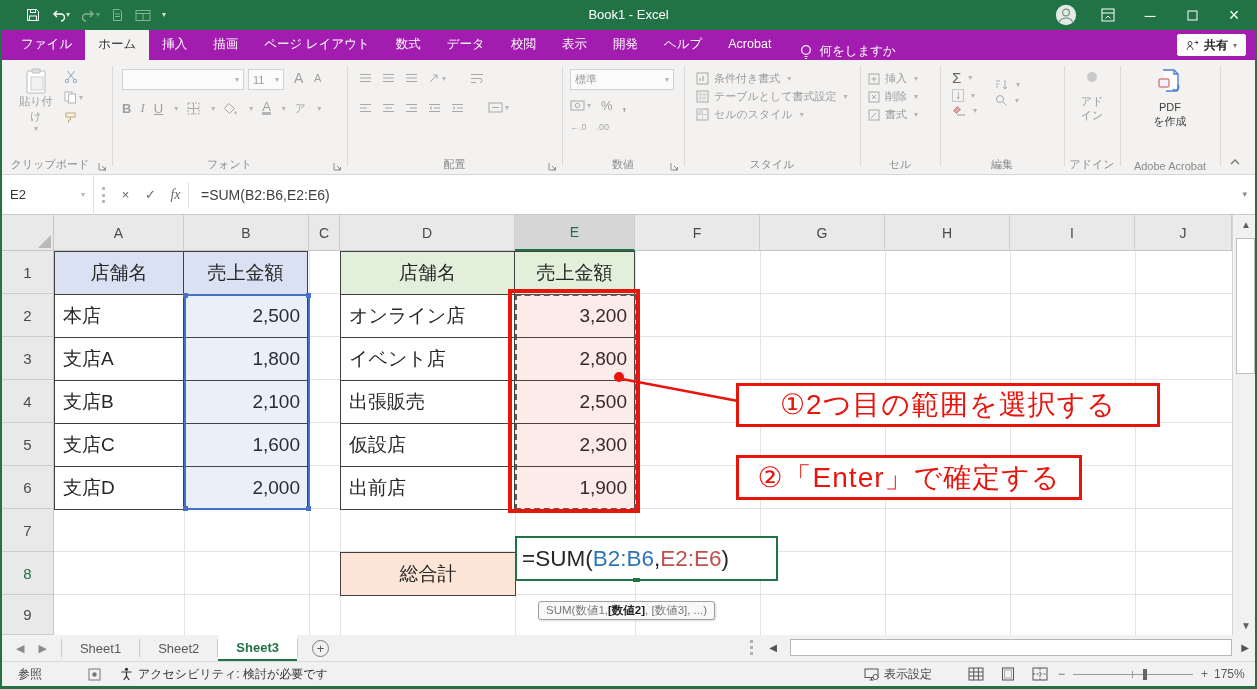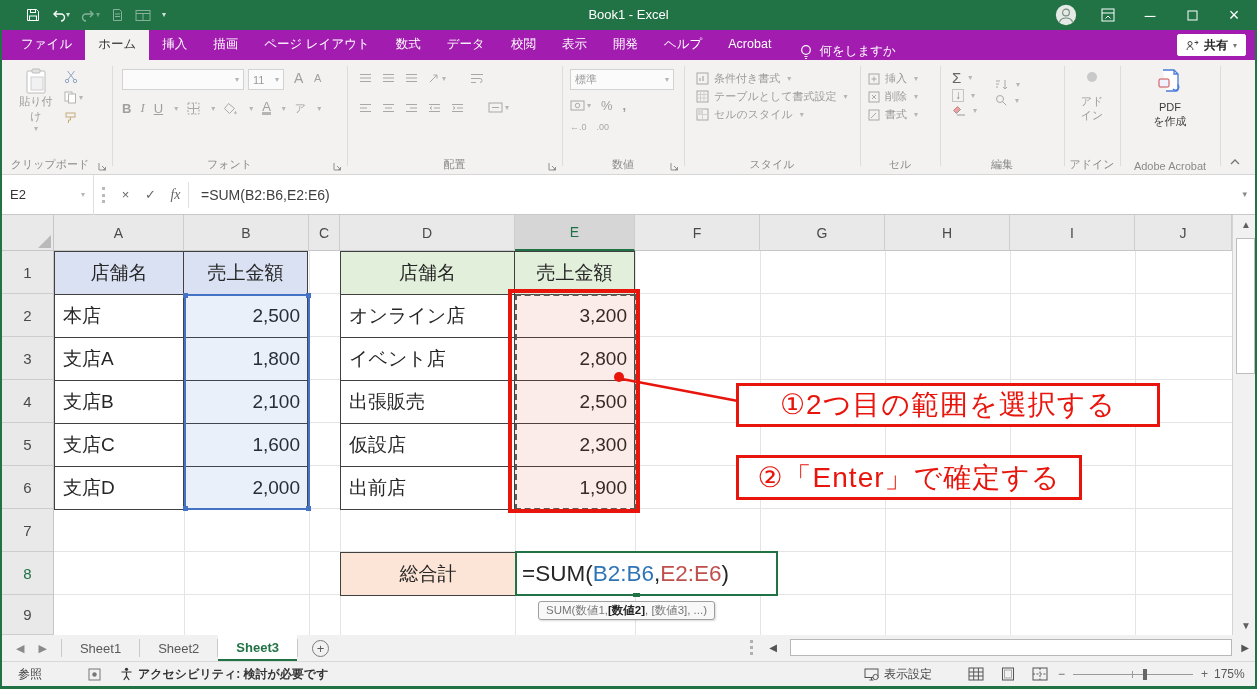--- a/index.html
+++ b/index.html
@@ -57,21 +57,21 @@
 .tc.hdr{justify-content:center}
 .tc.nm{padding-left:8px}
 .tc.num{justify-content:flex-end;padding-right:7px}
 .hb{background:#d9e1f2}
 .hg{background:#e2efda}
 .ovl-blue{position:absolute;left:182px;top:79px;width:126px;height:216px;border:2px solid #4472c4;background:rgba(68,114,196,.11)}
 .hdl{position:absolute;width:5px;height:5px;background:#4472c4}
 .ovl-pink{position:absolute;left:513px;top:79px;width:121px;height:216px;border:2px dashed #5a5a52;background:rgba(214,69,53,.10)}
 .redbox{position:absolute;left:506px;top:74px;width:132px;height:224px;border:4px solid #e8150d}
 .totalcell{position:absolute;left:338px;top:337px;width:176px;height:44px;background:#fce4d6;border:1px solid #404040;display:flex;align-items:center;justify-content:center;font-size:19px;color:#262626}
-.editbox{position:absolute;left:513px;top:336px;width:263px;height:45px;border:2px solid #217346;background:#fff;display:flex;align-items:center;padding-left:5px;font-size:22.5px;color:#262626;white-space:nowrap}
+.editbox{position:absolute;left:513px;top:321px;width:263px;height:45px;border:2px solid #217346;background:#fff;display:flex;align-items:center;padding-left:5px;font-size:22.5px;color:#262626;white-space:nowrap}
 .ehdl{position:absolute;left:116px;bottom:-3px;width:7px;height:4px;background:#217346}
 .r1{color:#2e75b6}.r2{color:#c0504d}
 .ftip{position:absolute;left:536px;top:386px;height:19px;border:1px solid #9f9f9f;border-radius:3px;background:#f8f8f8;box-shadow:1px 1px 2px rgba(0,0,0,.15);display:flex;align-items:center;padding:0 7px;font-size:11.5px;color:#777;white-space:nowrap}
 .ftip b{color:#222}
 .ann{position:absolute;background:#fff;border:3px solid #e8150d;color:#e8150d;font-weight:normal;display:flex;align-items:center;justify-content:center;font-size:28px;letter-spacing:1px;white-space:nowrap}
 .vscroll{position:absolute;left:1230px;top:215px;width:27px;height:420px;background:#f1f1f1;border-left:1px solid #d4d4d4}
 .varrow{position:absolute;left:0;width:100%;height:19px;display:flex;align-items:center;justify-content:center;color:#606060;font-size:10px}
 .vthumb{position:absolute;left:3px;top:23px;width:19px;height:136px;background:#fff;border:1px solid #bdbdbd}
 
 .sheetbar{position:absolute;left:0;top:635px;width:100%;height:26px;background:#f1f1f1;display:flex;align-items:stretch;font-size:13px;color:#595959}
@@ -647,21 +647,21 @@
   <div class="statusbar">
     <div class="sitem2" style="left:16px">
         <span>参照</span>
       </div>
     <div class="sitem2" style="left:86px">
         <svg width="13" height="13" viewBox="0 0 13 13">
           <rect x="1" y="1" width="11" height="11" fill="none" stroke="#777"></rect>
           <circle cx="6.5" cy="6.5" r="2.2" fill="#777"></circle>
         </svg>
       </div>
-    <div class="sitem2" style="left:118px;font-weight:bold;color:#333">
+    <div class="sitem2" style="left:118px;font-weight:normal;color:#333">
       <svg width="13" height="14" viewBox="0 0 13 14">
           <circle cx="6.5" cy="2.3" r="1.6" fill="#333"></circle>
           <path d="M1.5 5h10M6.5 5v4.2m0 0L3.8 13M6.5 9.2L9.2 13" fill="none" stroke="#333" stroke-width="1.2"></path>
         </svg>
       <span>アクセシビリティ: 検討が必要です</span>
     </div>
     <div class="sitem2" style="left:862px">
       <svg width="15" height="13" viewBox="0 0 15 13">
           <rect x="1" y="1" width="13" height="8.5" fill="none" stroke="#555"></rect>
           <path d="M5.5 12h4M7.5 9.5V12" stroke="#555"></path>

